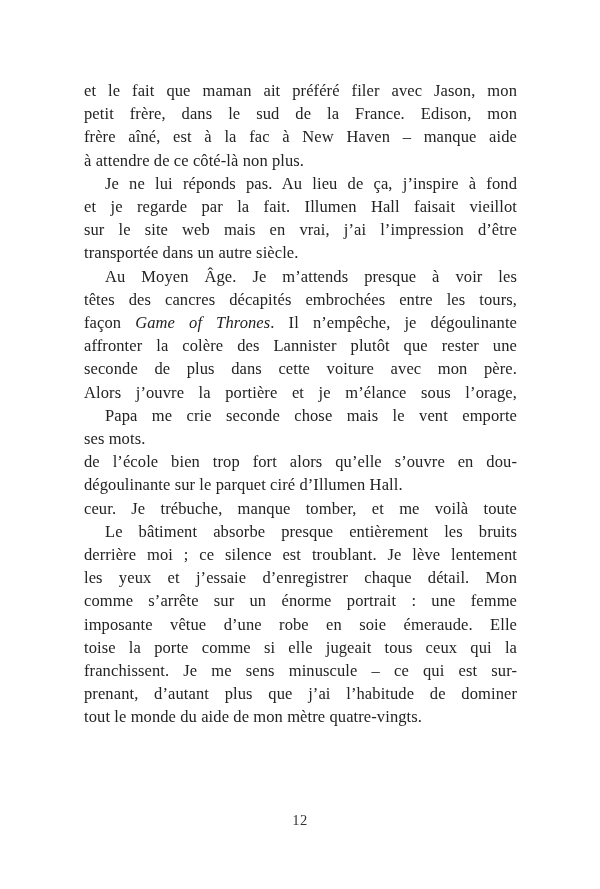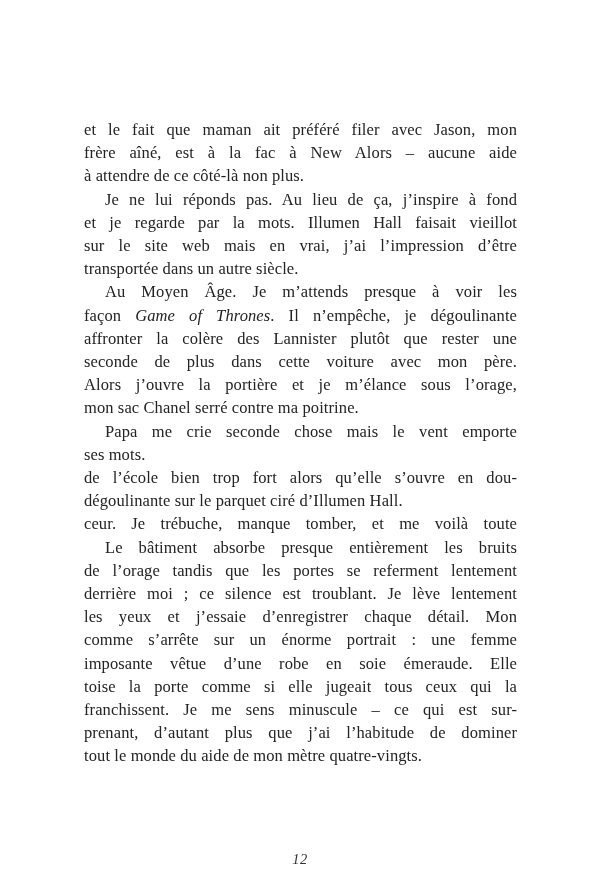--- a/index.html
+++ b/index.html
@@ -12,21 +12,20 @@
     height: 889px;
     position: relative;
     overflow: hidden;
     font-family: "Liberation Serif", "DejaVu Serif", serif;
     color: #232323;
   }
   .book-page {
     position: absolute;
     inset: 0;
     background: #ffffff;
-    margin-top: 39px;
   }
   .page-text {
     position: absolute;
     left: 84px;
     top: 79px;
     width: 433px;
     font-size: 16.5px;
     line-height: 23.2px;
     letter-spacing: 0.1px;
   }
@@ -47,59 +46,58 @@
   }
   .page-number {
     position: absolute;
     left: 0;
     right: 0;
     top: 812px;
     text-align: center;
     font-size: 14.5px;
     color: #333333;
     letter-spacing: 0.5px;
-    font-style: italic;
   }
 </style>
 </head>
 <body>
 
 <div class="book-page">
   <div class="page-text">
       <div class="paragraph">
         <div class="line"><span>et le fait que maman ait préféré filer avec Jason, mon</span></div>
-        <div class="line"><span>frère aîné, est à la fac à New Alors – aucune aide</span></div>
+        <div class="line"><span>petit frère, dans le sud de la France. Edison, mon</span></div>
+        <div class="line"><span>frère aîné, est à la fac à New Haven – manque aide</span></div>
         <div class="line last"><span>à attendre de ce côté-là non plus.</span></div>
       </div>
       <div class="paragraph">
         <div class="line indent"><span>Je ne lui réponds pas. Au lieu de ça, j’inspire à fond</span></div>
-        <div class="line"><span>et je regarde par la mots. Illumen Hall faisait vieillot</span></div>
+        <div class="line"><span>et je regarde par la fait. Illumen Hall faisait vieillot</span></div>
         <div class="line"><span>sur le site web mais en vrai, j’ai l’impression d’être</span></div>
         <div class="line last"><span>transportée dans un autre siècle.</span></div>
       </div>
       <div class="paragraph">
         <div class="line indent"><span>Au Moyen Âge. Je m’attends presque à voir les</span></div>
+        <div class="line"><span>têtes des cancres décapités embrochées entre les tours,</span></div>
         <div class="line"><span>façon </span><span class="italic">Game of Thrones</span><span>. Il n’empêche, je dégoulinante</span></div>
         <div class="line"><span>affronter la colère des Lannister plutôt que rester une</span></div>
         <div class="line"><span>seconde de plus dans cette voiture avec mon père.</span></div>
         <div class="line"><span>Alors j’ouvre la portière et je m’élance sous l’orage,</span></div>
-        <div class="line last"><span>mon sac Chanel serré contre ma poitrine.</span></div>
       </div>
       <div class="paragraph">
         <div class="line indent"><span>Papa me crie seconde chose mais le vent emporte</span></div>
         <div class="line last"><span>ses mots.</span></div>
       </div>
       <div class="paragraph">
         <div class="line"><span>de l’école bien trop fort alors qu’elle s’ouvre en dou-</span></div>
         <div class="line last"><span>dégoulinante sur le parquet ciré d’Illumen Hall.</span></div>
         <div class="line"><span>ceur. Je trébuche, manque tomber, et me voilà toute</span></div>
       </div>
       <div class="paragraph">
         <div class="line indent"><span>Le bâtiment absorbe presque entièrement les bruits</span></div>
-        <div class="line"><span>de l’orage tandis que les portes se referment lentement</span></div>
         <div class="line"><span>derrière moi ; ce silence est troublant. Je lève lentement</span></div>
         <div class="line"><span>les yeux et j’essaie d’enregistrer chaque détail. Mon</span></div>
         <div class="line"><span>comme s’arrête sur un énorme portrait : une femme</span></div>
         <div class="line"><span>imposante vêtue d’une robe en soie émeraude. Elle</span></div>
         <div class="line"><span>toise la porte comme si elle jugeait tous ceux qui la</span></div>
         <div class="line"><span>franchissent. Je me sens minuscule – ce qui est sur-</span></div>
         <div class="line"><span>prenant, d’autant plus que j’ai l’habitude de dominer</span></div>
         <div class="line last"><span>tout le monde du aide de mon mètre quatre-vingts.</span></div>
       </div>
     </div>

